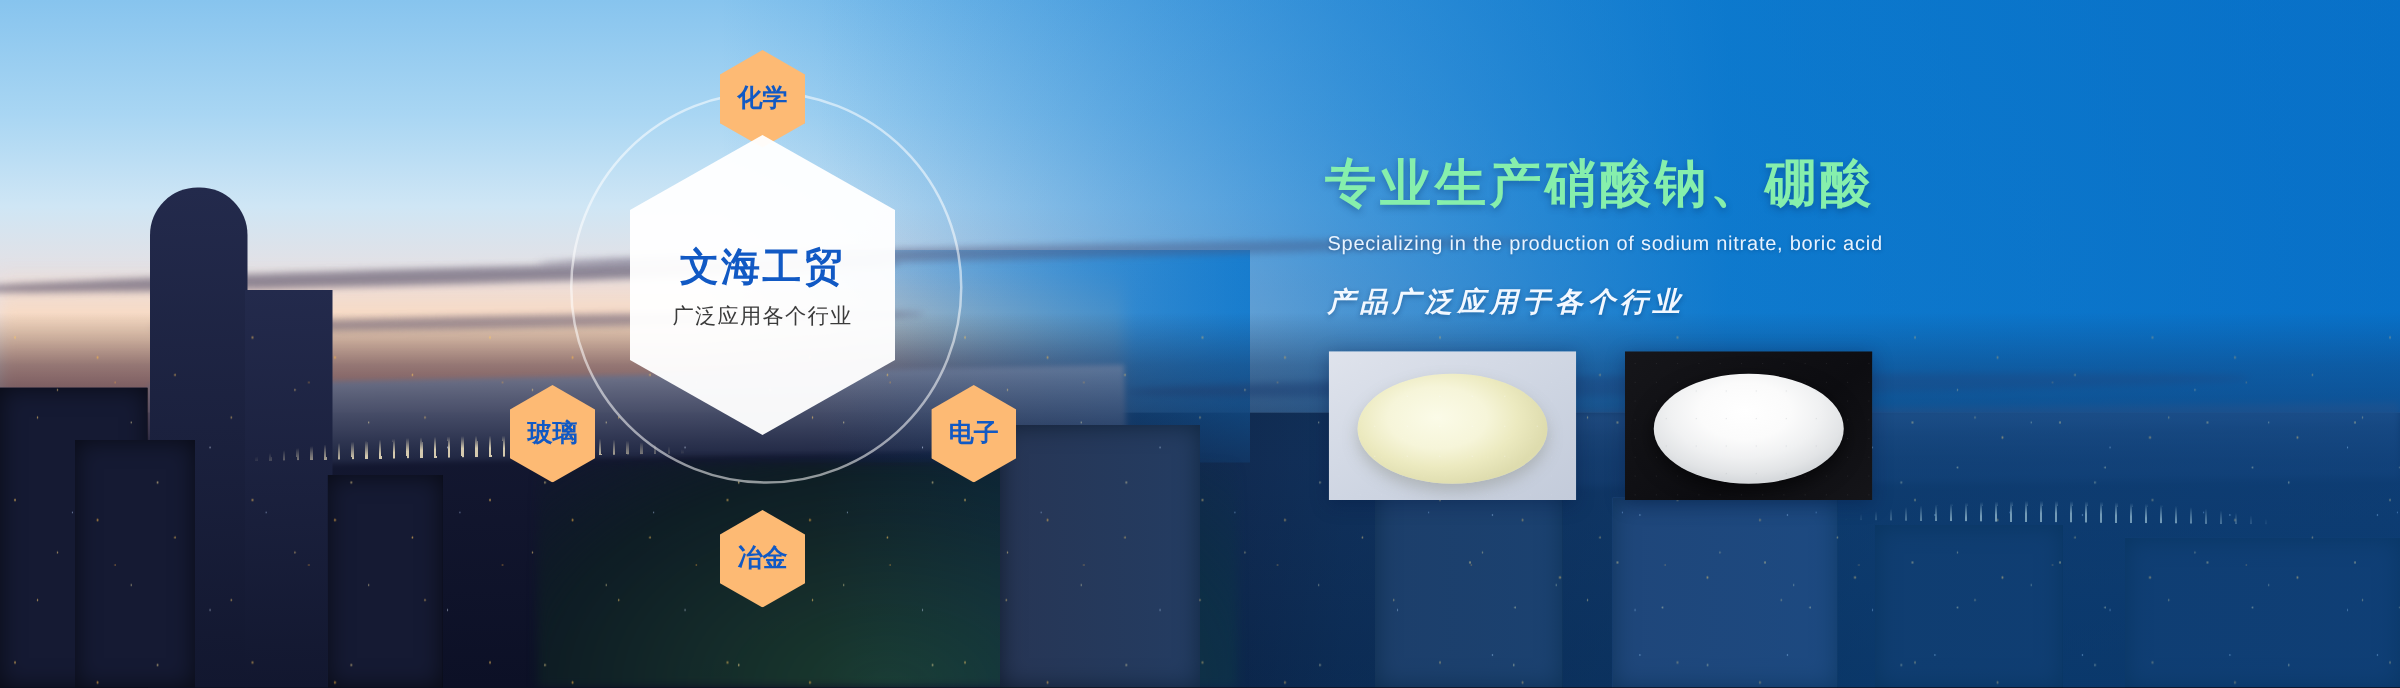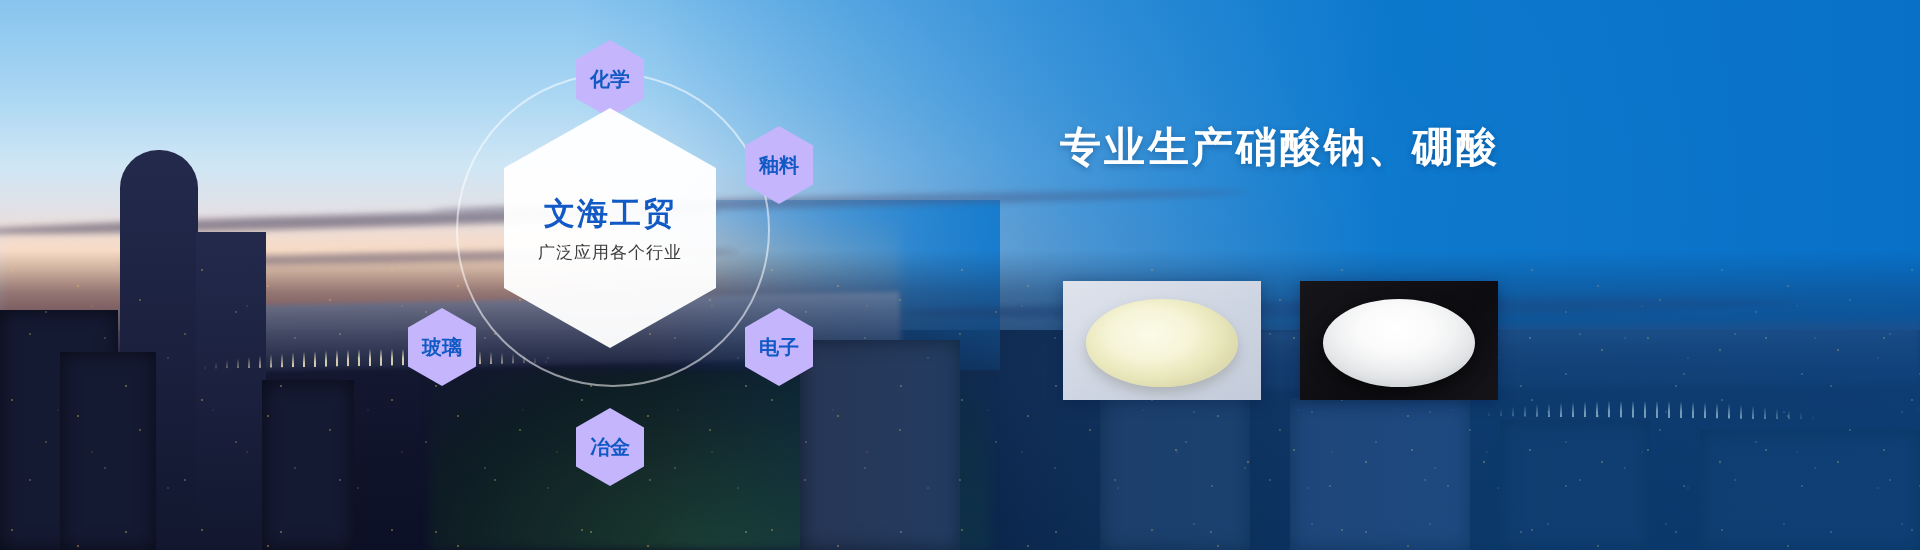--- a/index.html
+++ b/index.html
@@ -150,21 +150,21 @@
   }
 
   
   .hexwrap{position:absolute;left:430px;top:18px;width:360px;height:520px;}
   .ring{
     position:absolute;left:26px;top:55px;width:310px;height:310px;
     border:2px solid rgba(255,255,255,.55);border-radius:50%;
   }
   .hex{
     position:absolute;
-    background:#c4b5fd;
+    background:#fdba74;
     clip-path:polygon(50% 0%,100% 25%,100% 75%,50% 100%,0% 75%,0% 25%);
     display:flex;align-items:center;justify-content:center;
     box-shadow:0 4px 18px rgba(10,40,90,.18);
   }
   .hex-small{width:68px;height:78px;}
   .hex-small .lbl{
     color:#1159c4;font-weight:bold;font-size:20px;letter-spacing:0px;line-height:1;
     white-space:nowrap;
   }
   .hex-center{
@@ -178,21 +178,21 @@
   .hx-top    {left:146px;top:22px;}
   .hx-tr     {left:315px;top:108px;}
   .hx-tl     {left:-22px;top:108px;}
   .hx-bl     {left:-22px;top:290px;}
   .hx-br     {left:315px;top:290px;}
   .hx-bottom {left:146px;top:390px;}
 
   
   .copy{position:absolute;left:1060px;top:120px;width:800px;}
   .headline{
-    color:#ffffff;font-size:41px;font-weight:bold;letter-spacing:3px;
+    color:#86efac;font-size:41px;font-weight:bold;letter-spacing:3px;
     text-shadow:0 2px 6px rgba(0,40,90,.35);margin:0;white-space:nowrap;
   }
   .subline{
     color:#e8f3ff;font-size:16px;letter-spacing:.6px;margin:12px 0 0 2px;
     text-shadow:0 1px 3px rgba(0,40,90,.35);
   }
   .tagline{
     color:#f2f8ff;font-size:22px;letter-spacing:4px;margin:22px 0 0 2px;
     font-family:"Liberation Serif","DejaVu Serif",serif;
     font-style:italic;font-weight:bold;
@@ -294,41 +294,40 @@
 
     <div class="bluegrade"></div>
   </div>
 
   <div class="hexwrap">
     <div class="ring"></div>
 
     <div class="hex hex-small hx-top">
       <span class="lbl">化学</span>
     </div>
-    <div class="hex hex-small hx-tr">
-      <span class="lbl">釉料</span>
-    </div>
     <div class="hex hex-small hx-br">
       <span class="lbl">电子</span>
     </div>
     <div class="hex hex-small hx-bl">
       <span class="lbl">玻璃</span>
     </div>
     <div class="hex hex-center">
       <span class="title">文海工贸</span>
       <span class="sub">广泛应用各个行业</span>
     </div>
 
     <div class="hex hex-small hx-bottom">
       <span class="lbl">冶金</span>
     </div>
   </div>
 
   <div class="copy">
     <h1 class="headline">专业生产硝酸钠、硼酸</h1>
+    <p class="subline">Specializing in the production of sodium nitrate, boric acid</p>
+    <p class="tagline">产品广泛应用于各个行业</p>
   </div>
 
   <div class="photos">
     <div class="photo photo-a">
       <div class="field"></div>
       <div class="pile"></div>
       <div class="grain"></div>
       <div class="speck"></div>
     </div>
     <div class="photo photo-b">

